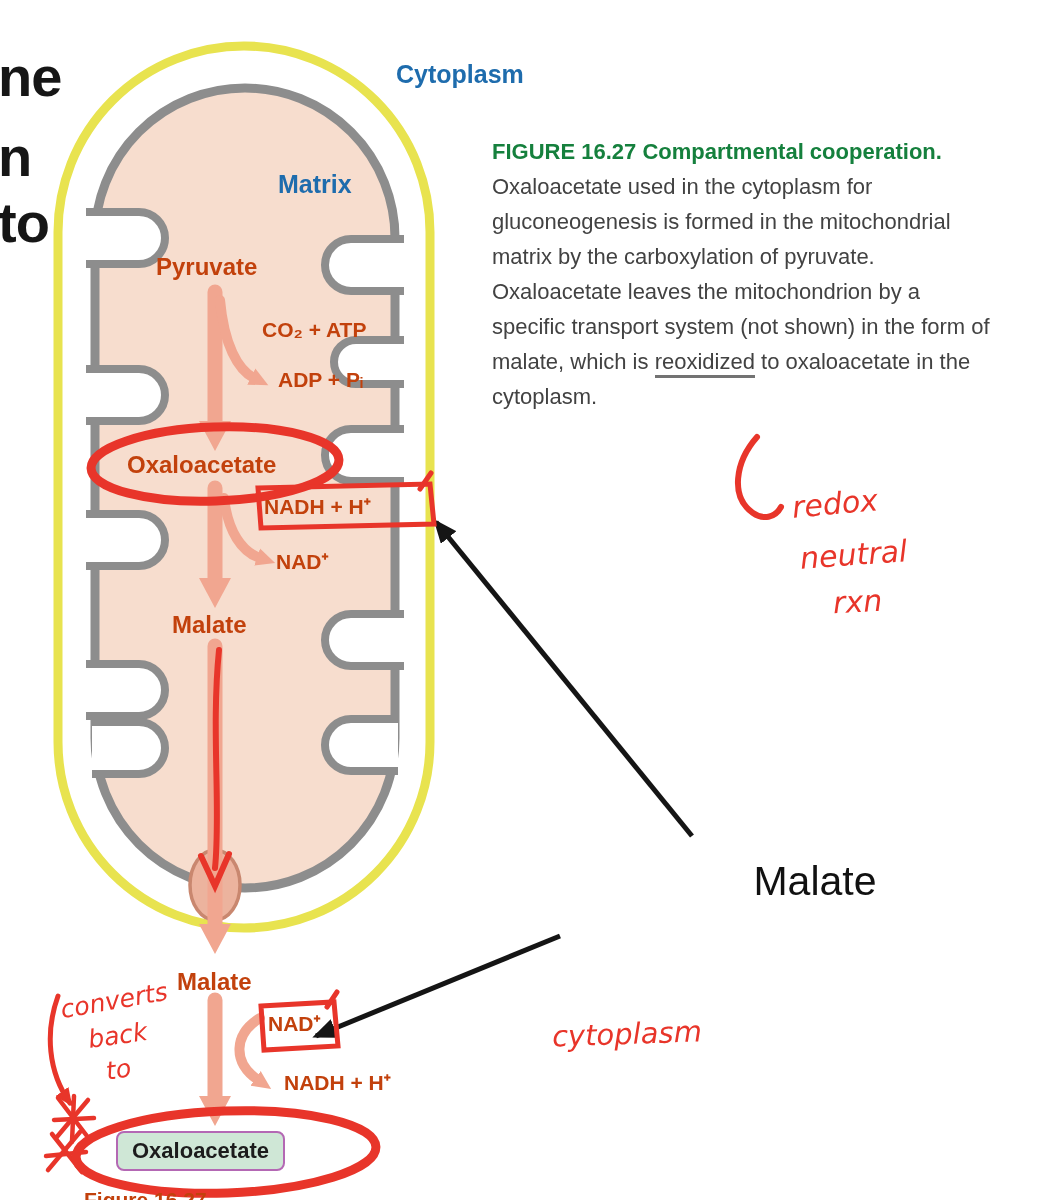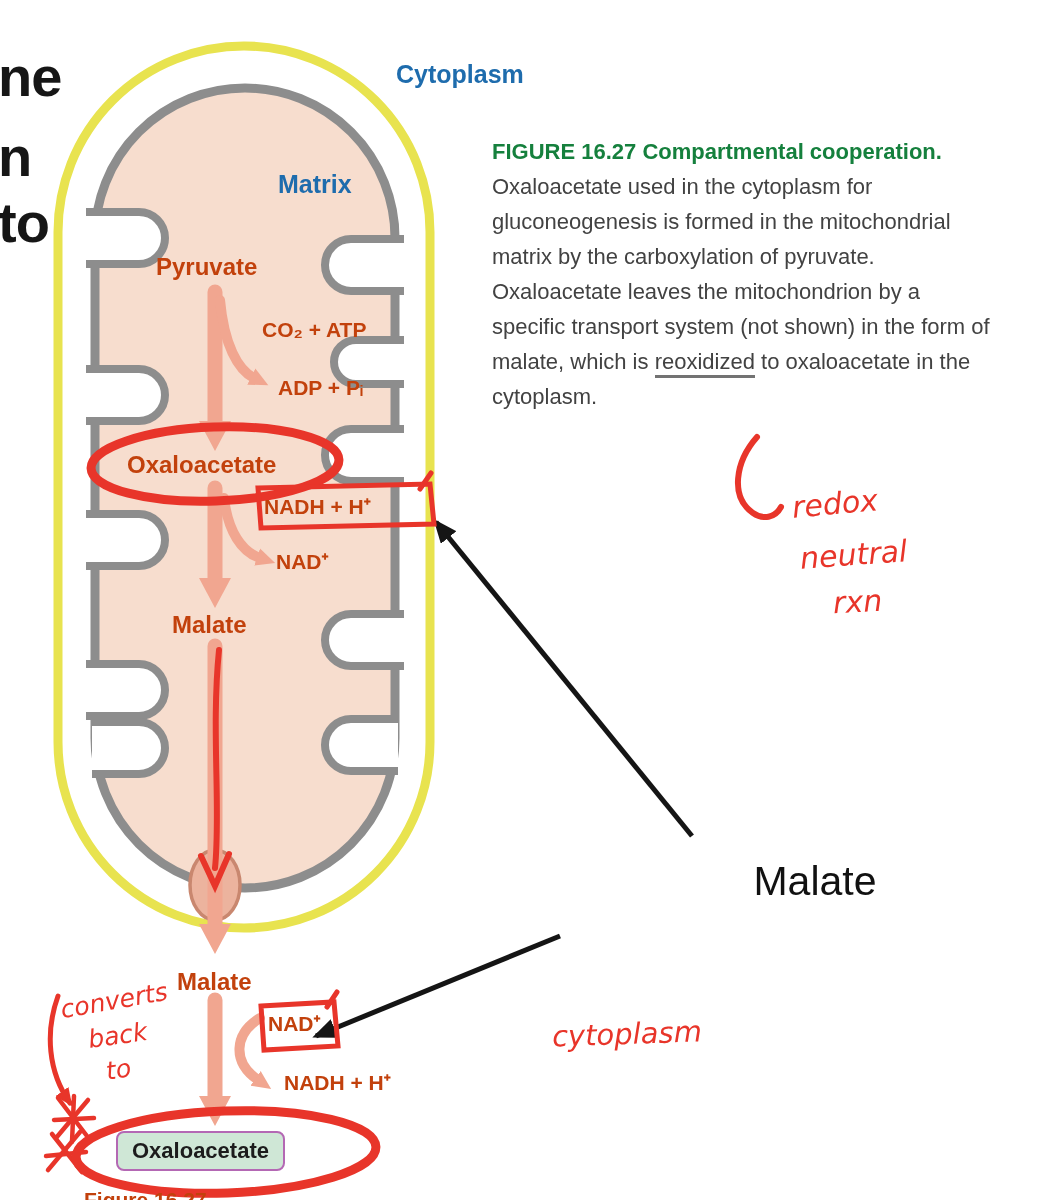--- a/index.html
+++ b/index.html
@@ -102,21 +102,21 @@
 
   <div class="frag" style="left:-2px;top:44px;">ne</div>
   <div class="frag" style="left:-2px;top:124px;">n</div>
   <div class="frag" style="left:-2px;top:190px;">to</div>
 
   <div class="lbl blue" style="left:396px;top:60px;font-size:25px;">Cytoplasm</div>
   <div class="lbl blue" style="left:278px;top:170px;font-size:25px;">Matrix</div>
 
   <div class="lbl" style="left:156px;top:253px;font-size:24px;">Pyruvate</div>
   <div class="lbl" style="left:262px;top:318px;font-size:21px;">CO₂ + ATP</div>
-  <div class="lbl" style="left:278px;top:376px;font-size:21px;">ADP + Pᵢ</div>
+  <div class="lbl" style="left:278px;top:368px;font-size:21px;">ADP + Pᵢ</div>
   <div class="lbl" style="left:127px;top:451px;font-size:24px;">Oxaloacetate</div>
   <div class="lbl" style="left:264px;top:492px;font-size:21px;">NADH + H⁺</div>
   <div class="lbl" style="left:276px;top:547px;font-size:21px;">NAD⁺</div>
   <div class="lbl" style="left:172px;top:611px;font-size:24px;">Malate</div>
 
   <div class="lbl" style="left:177px;top:968px;font-size:24px;">Malate</div>
   <div class="lbl" style="left:268px;top:1009px;font-size:21px;">NAD⁺</div>
   <div class="lbl" style="left:284px;top:1068px;font-size:21px;">NADH + H⁺</div>
   <div class="oaa-box">
     <span>Oxaloacetate</span>

